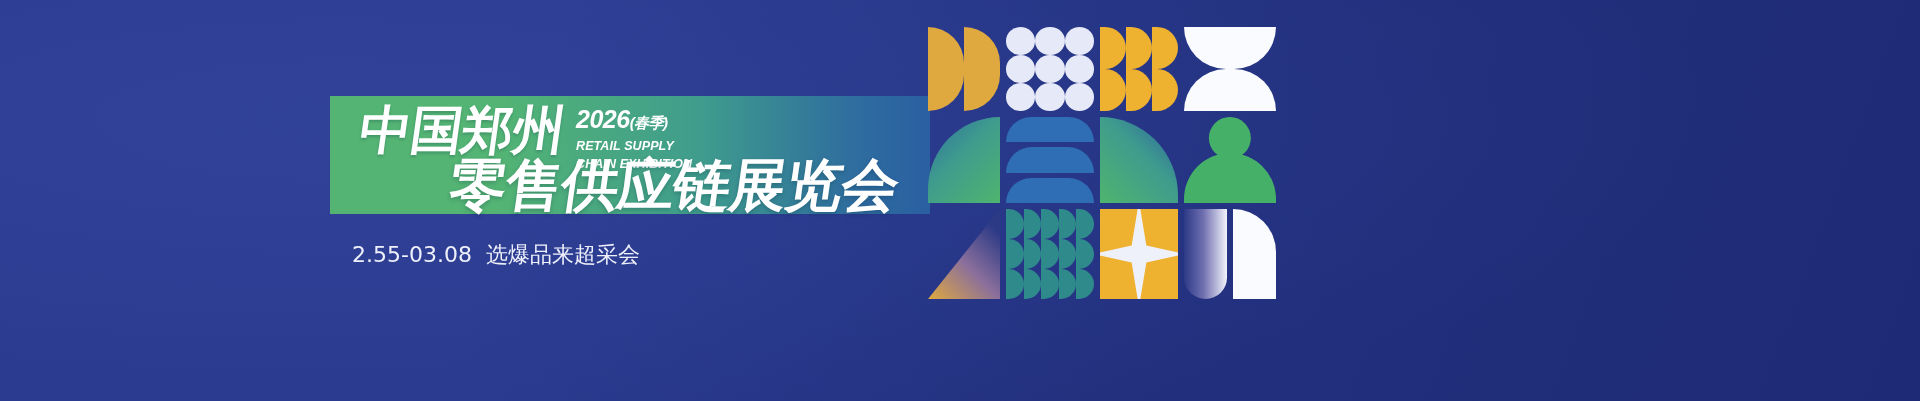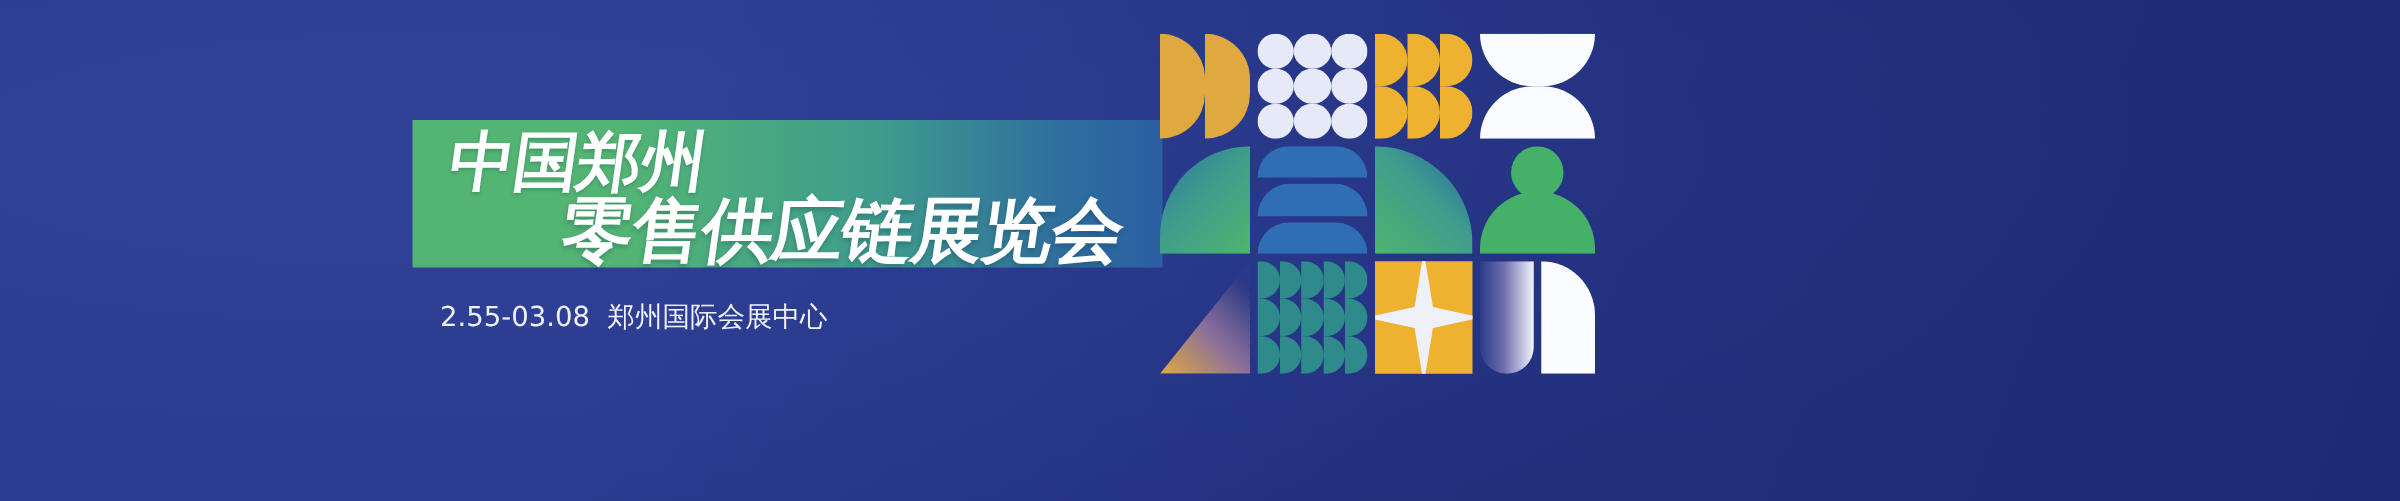--- a/index.html
+++ b/index.html
@@ -175,28 +175,35 @@
 
 <div class="banner">
   <div class="bg-wash"></div>
 
   <div class="lockup">
 
     <div class="title-panel">
       <div class="panel-row">
         <div class="t-cn-1">中国郑州</div>
 
+        <div class="meta">
+          <div class="year">
+            <span>2026</span><span class="season">(春季)</span>
+          </div>
+          <div class="en">RETAIL SUPPLY</div>
+          <div class="en">CHAIN EXHIBITION</div>
+        </div>
 
       </div>
     </div>
 
     <div class="t-cn-2">零售供应链展览会</div>
 
     <div class="venue">
-      <span>2.55-03.08</span><span class="sep"></span><span>郑州国际会展中心</span>
+      <span>2.55-03.08</span><span class="sep"></span><span>选爆品来超采会</span>
     </div>
   </div>
 
   <div class="deco">
 
     <div class="cell c-dd">
       <span class="half h1"></span>
         <span class="half h2"></span>
     </div>
 

